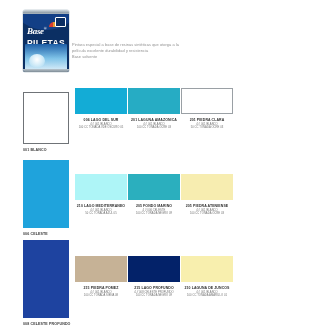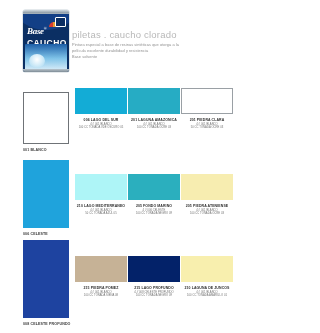--- a/index.html
+++ b/index.html
@@ -130,31 +130,30 @@
 
   <div class="header">
 
     <div class="can">
       <div class="can-lid"></div>
       <div class="can-body">
         <div class="can-arc2"></div>
         <div class="can-arc"></div>
         <div class="can-rainbow"></div>
         <div class="can-brand"><span>Base</span><sup>®</sup></div>
-        <div class="can-title">CAUCHO</div>
+        <div class="can-title">PILETAS</div>
         <div class="can-sub">CAUCHO CLORADO</div>
         <div class="can-photo">
           <div class="can-pool"></div>
         </div>
         <div class="can-chip"></div>
         <div class="can-foot"></div>
       </div>
     </div>
 
-    <div class="head-title">piletas . caucho clorado</div>
     <div class="head-desc">
       <div>Pintura especial a base de resinas sintéticas que otorga a la</div>
       <div>película excelente durabilidad y resistencia</div>
       <div>Base solvente</div>
     </div>
   </div>
 
   <div class="row row1">
     <div class="hero">
       <div class="hero-sw" style="background-color: rgb(255, 255, 255);"></div>

